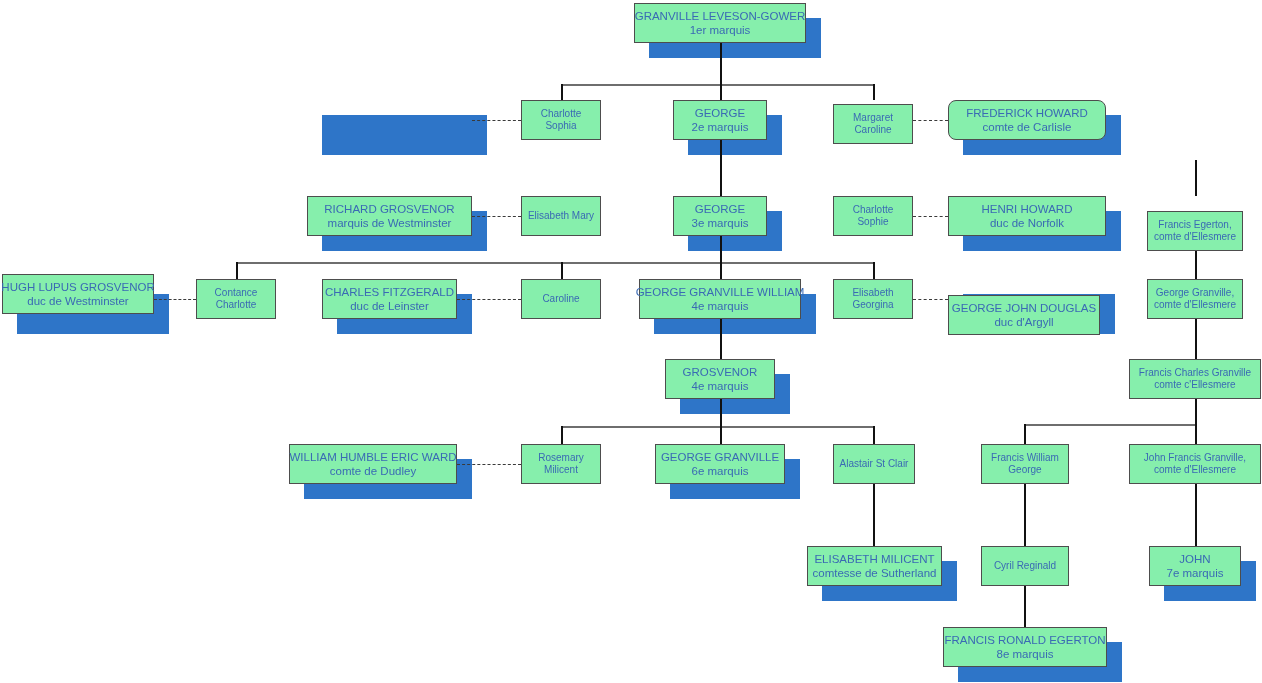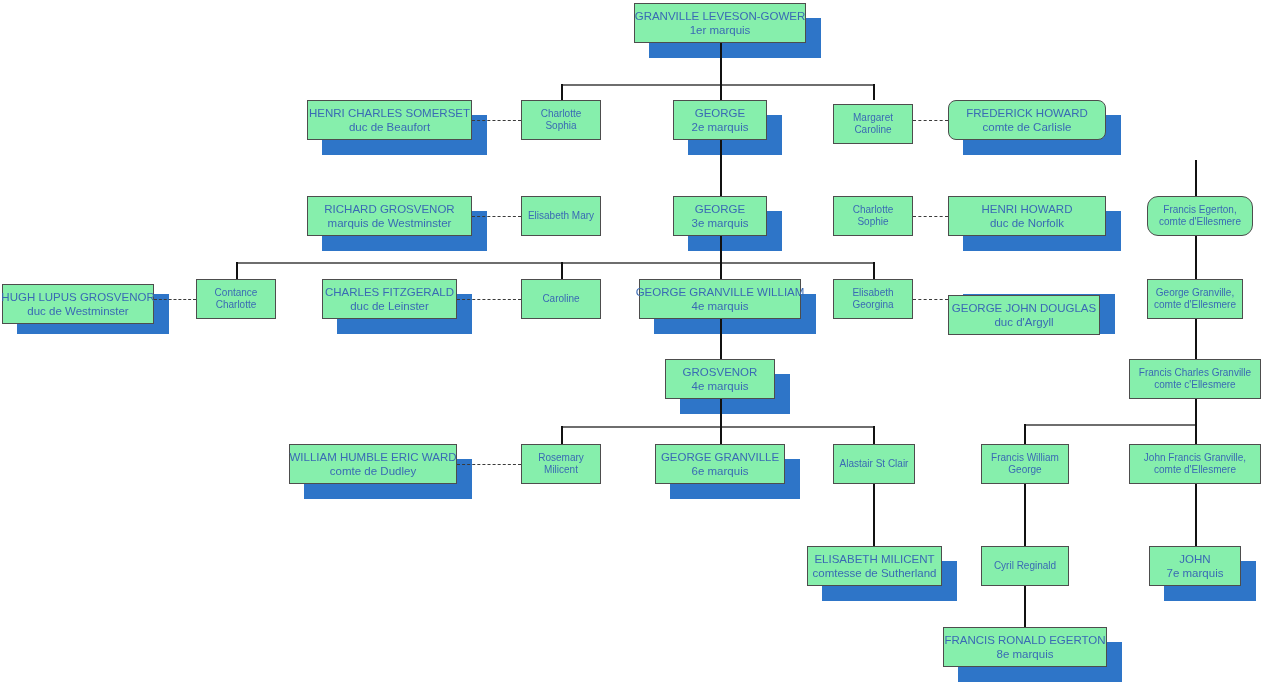--- a/index.html
+++ b/index.html
@@ -91,24 +91,20 @@
     <div class="marriage" style="left: 472px; top: 216px; width: 49px;"></div>
     <div class="marriage" style="left: 913px; top: 216px; width: 35px;"></div>
     <div class="marriage" style="left: 154px; top: 299px; width: 42px;"></div>
     <div class="marriage" style="left: 457px; top: 299px; width: 64px;"></div>
     <div class="marriage" style="left: 913px; top: 299px; width: 35px;"></div>
     <div class="marriage" style="left: 457px; top: 464px; width: 64px;"></div>
     <div class="node major" style="left: 634px; top: 3px; width: 172px; height: 40px;">
       <span class="l1">GRANVILLE LEVESON-GOWER</span>
       <span class="l2">1er marquis</span>
     </div>
-    <div class="node major" style="left: 307px; top: 100px; width: 165px; height: 40px;">
-      <span class="l1">HENRI CHARLES SOMERSET</span>
-      <span class="l2">duc de Beaufort</span>
-    </div>
     <div class="node minor" style="left: 521px; top: 100px; width: 80px; height: 40px;">
       <span class="l1">Charlotte</span>
       <span class="l2">Sophia</span>
     </div>
     <div class="node major" style="left: 673px; top: 100px; width: 94px; height: 40px;">
       <span class="l1">GEORGE</span>
       <span class="l2">2e marquis</span>
     </div>
     <div class="node minor" style="left: 833px; top: 104px; width: 80px; height: 40px;">
       <span class="l1">Margaret</span>
@@ -130,25 +126,25 @@
       <span class="l2">3e marquis</span>
     </div>
     <div class="node minor" style="left: 833px; top: 196px; width: 80px; height: 40px;">
       <span class="l1">Charlotte</span>
       <span class="l2">Sophie</span>
     </div>
     <div class="node major" style="left: 948px; top: 196px; width: 158px; height: 40px;">
       <span class="l1">HENRI HOWARD</span>
       <span class="l2">duc de Norfolk</span>
     </div>
-    <div class="node minor" style="left: 1147px; top: 196px; width: 106px; height: 40px; border-radius: 11px;">
+    <div class="node minor" style="left: 1147px; top: 211px; width: 96px; height: 40px;">
       <span class="l1">Francis Egerton,</span>
       <span class="l2">comte d'Ellesmere</span>
     </div>
-    <div class="node major" style="left: 2px; top: 284px; width: 152px; height: 40px;">
+    <div class="node major" style="left: 2px; top: 274px; width: 152px; height: 40px;">
       <span class="l1">HUGH LUPUS GROSVENOR</span>
       <span class="l2">duc de Westminster</span>
     </div>
     <div class="node minor" style="left: 196px; top: 279px; width: 80px; height: 40px;">
       <span class="l1">Contance</span>
       <span class="l2">Charlotte</span>
     </div>
     <div class="node major" style="left: 322px; top: 279px; width: 135px; height: 40px;">
       <span class="l1">CHARLES FITZGERALD</span>
       <span class="l2">duc de Leinster</span>

